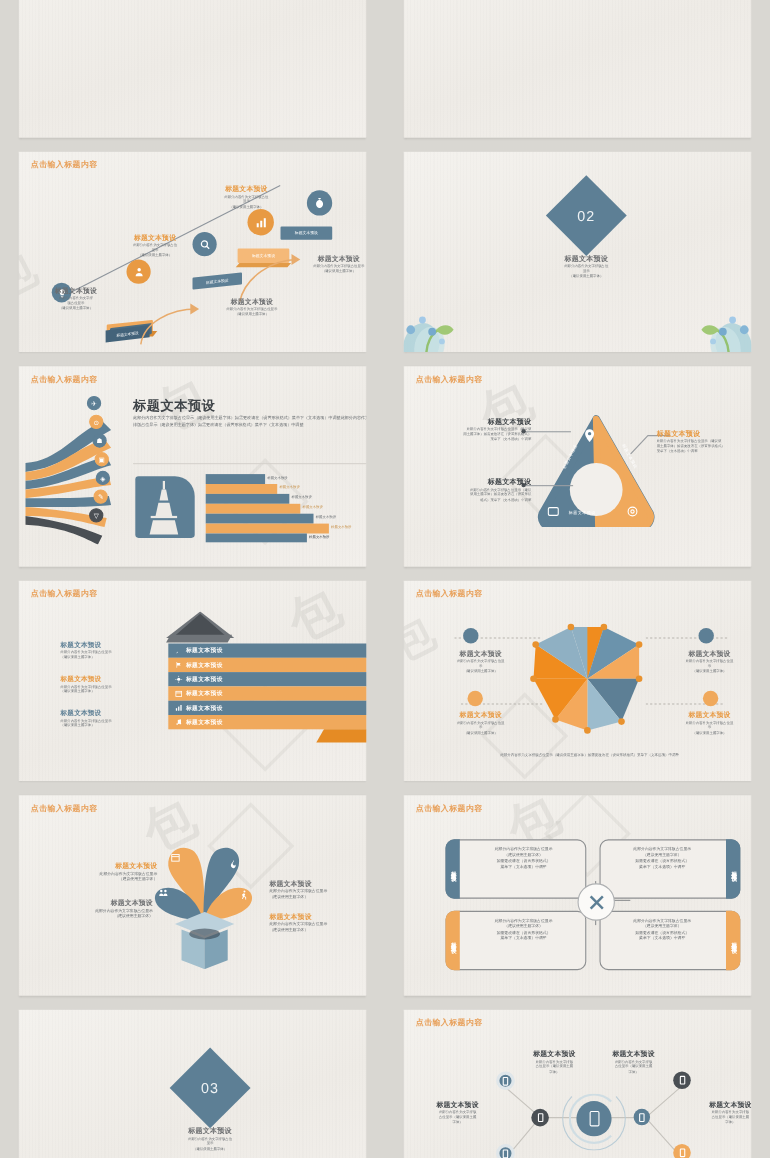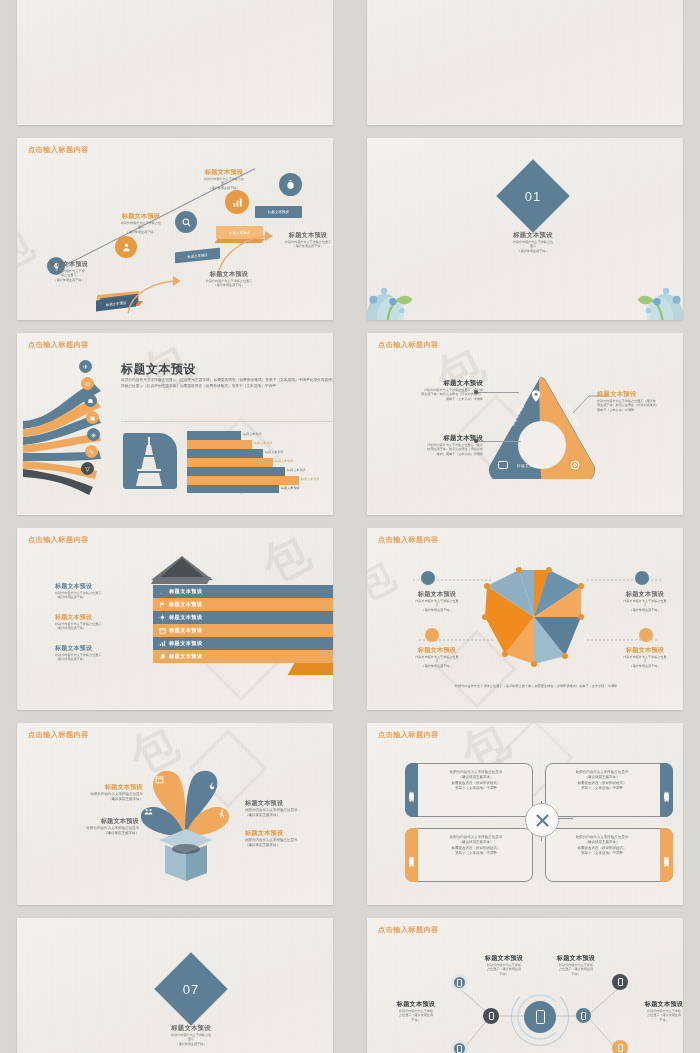--- a/index.html
+++ b/index.html
@@ -193,21 +193,21 @@
         <div class="h-title tt-g ctr">标题文本预设</div>
         <div class="body-s ctr">此部分内容作为文字排版占位显示</div>
         <div class="body-s ctr">（建议使用主题字体）</div>
       </div>
     </div>
   </div>
 
   <div class="cell">
     <div class="slide">
       <div class="abs" style="left:140px;top:32px;width:52px;height:52px;background:#5d7f95;transform:rotate(45deg);"></div>
-      <div class="abs" style="left:140px;top:32px;width:52px;height:52px;display:flex;align-items:center;justify-content:center;color:#eef2f4;font-size:13px;letter-spacing:1px;">01</div>
+      <div class="abs" style="left:140px;top:32px;width:52px;height:52px;display:flex;align-items:center;justify-content:center;color:#eef2f4;font-size:13px;letter-spacing:1px;">02</div>
       <div class="abs" style="left:112px;top:93px;width:108px;">
         <div class="h-title tt-g ctr" style="font-size:6.4px;">标题文本预设</div>
         <div class="body-s ctr">此部分内容作为文字排版占位</div>
         <div class="body-s ctr">显示</div>
         <div class="body-s ctr">（建议使用主题字体）</div>
       </div>
 
       <svg class="flower" style="left:-6px;" viewBox="0 0 70 56">
         <path d="M6 56C4 40 12 28 22 24c8-3 16 2 20 10 3 7 2 16-2 22z" fill="#a8cfd8" opacity=".85"></path>
         <path d="M18 56c-2-14 4-24 12-28 7-3 14 1 17 8 3 6 2 14-1 20z" fill="#c8e2e6" opacity=".8"></path>
@@ -622,21 +622,21 @@
         <svg width="19" height="19" viewBox="0 0 24 24" fill="#5d7f95">
           <path d="M6 4l6 6 6-6 2 2-6 6 6 6-2 2-6-6-6 6-2-2 6-6-6-6z"></path>
         </svg>
       </div>
     </div>
   </div>
 
   <div class="cell">
     <div class="slide">
       <div class="abs" style="left:148px;top:45px;width:52px;height:52px;background:#5d7f95;transform:rotate(45deg);"></div>
-      <div class="abs" style="left:148px;top:45px;width:52px;height:52px;display:flex;align-items:center;justify-content:center;color:#eef2f4;font-size:13px;letter-spacing:1px;">07</div>
+      <div class="abs" style="left:148px;top:45px;width:52px;height:52px;display:flex;align-items:center;justify-content:center;color:#eef2f4;font-size:13px;letter-spacing:1px;">03</div>
       <div class="abs" style="left:120px;top:106px;width:108px;">
         <div class="h-title tt-g ctr" style="font-size:6.4px;">标题文本预设</div>
         <div class="body-s ctr">此部分内容作为文字排版占位</div>
         <div class="body-s ctr">显示</div>
         <div class="body-s ctr">（建议使用主题字体）</div>
       </div>
       <svg class="flower" style="left:-6px;" viewBox="0 0 70 56">
         <path d="M6 56C4 40 12 28 22 24c8-3 16 2 20 10 3 7 2 16-2 22z" fill="#a8cfd8" opacity=".85"></path>
         <path d="M18 56c-2-14 4-24 12-28 7-3 14 1 17 8 3 6 2 14-1 20z" fill="#c8e2e6" opacity=".8"></path>
         <path d="M30 56c0-12 5-22 13-26" stroke="#8fbf6a" stroke-width="2.5" fill="none"></path>

